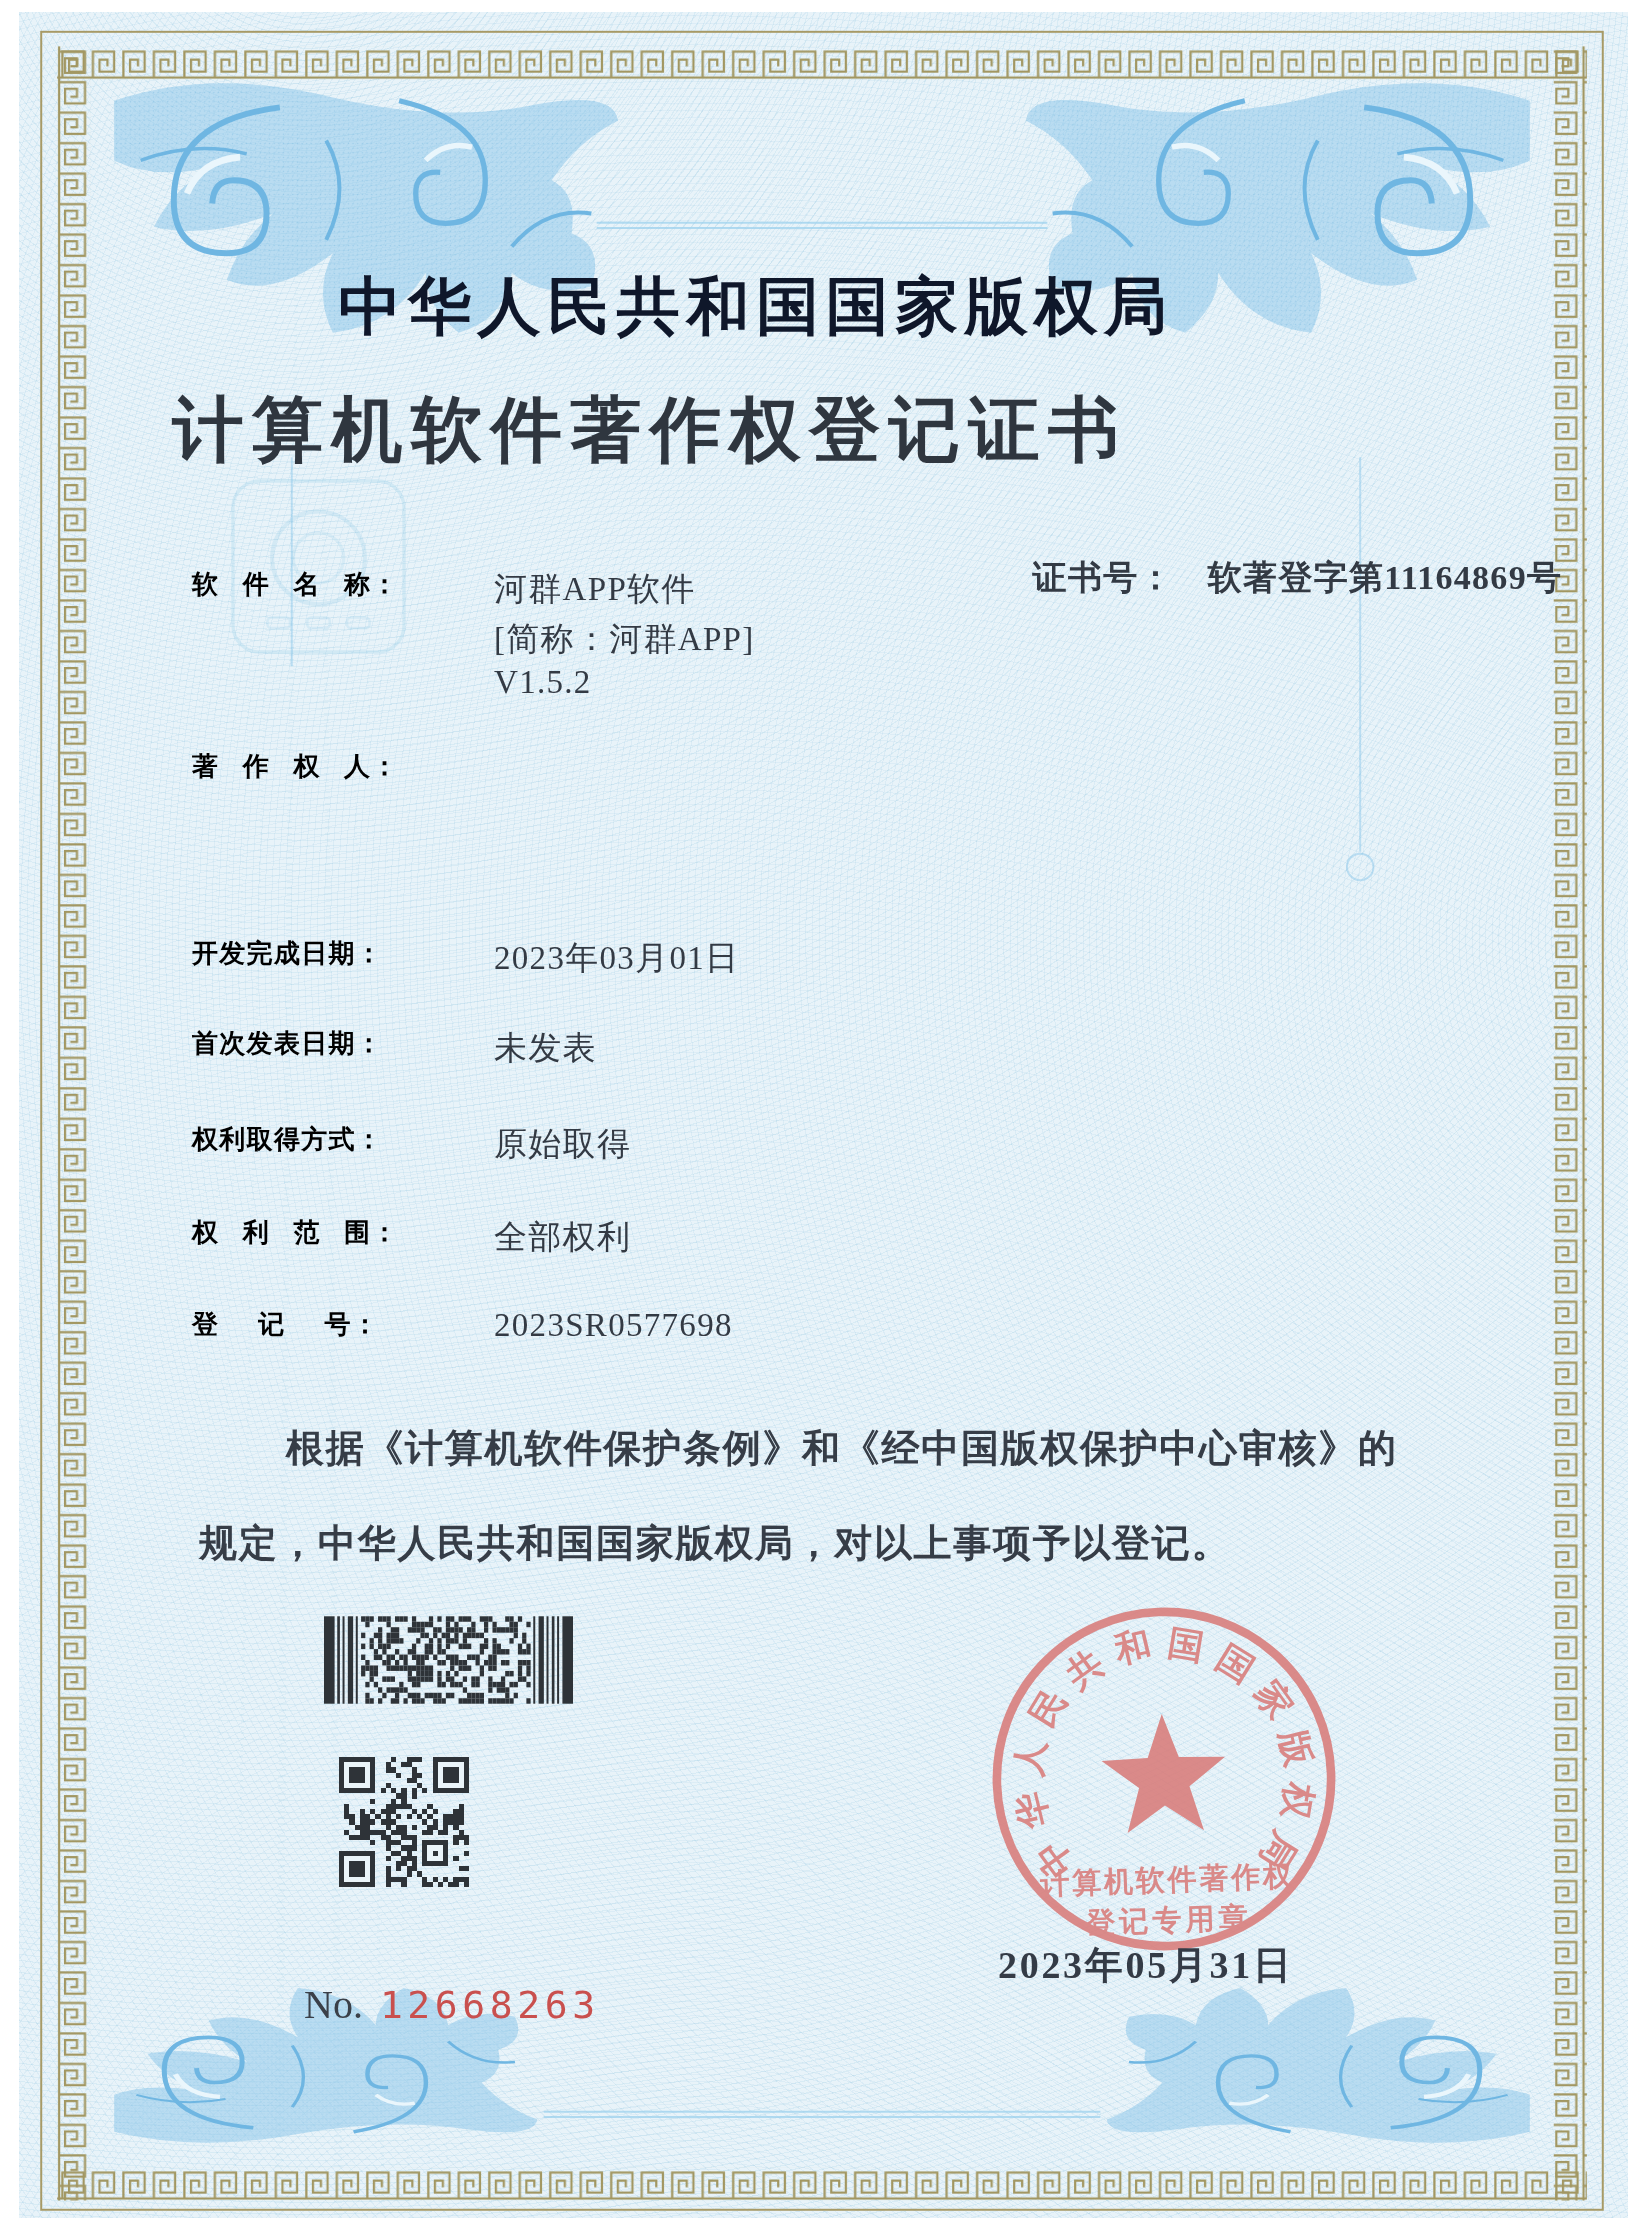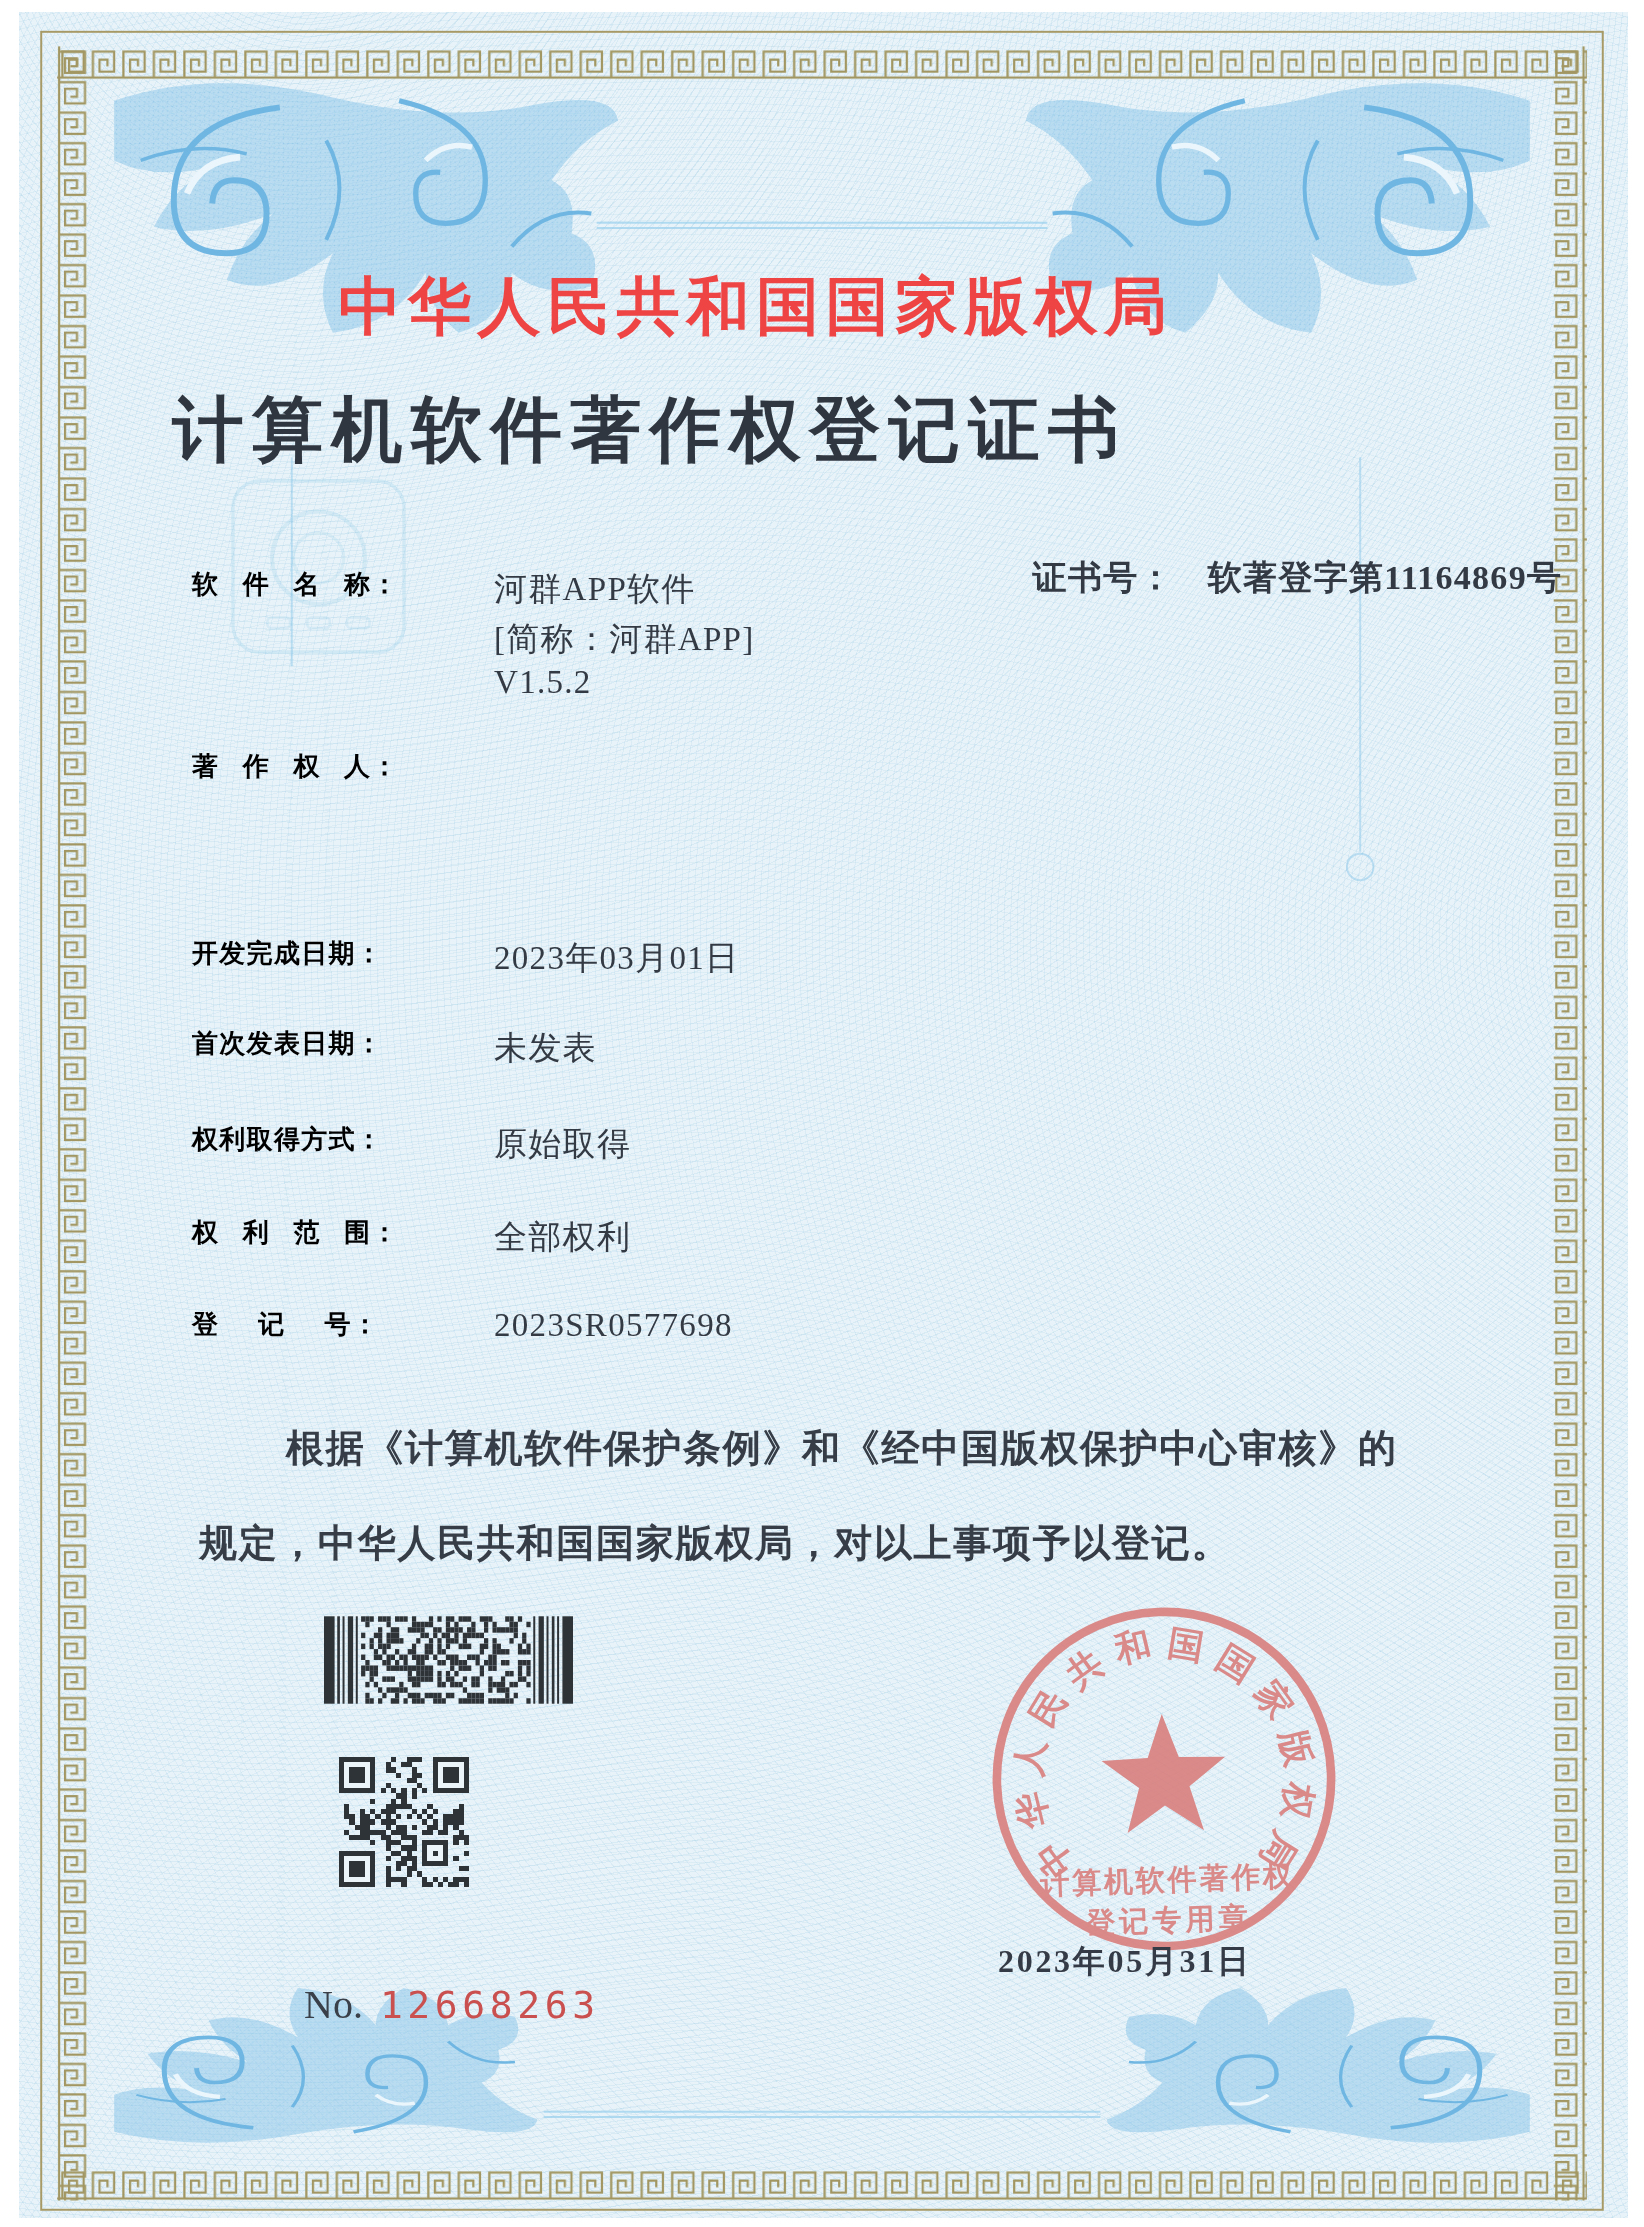--- a/index.html
+++ b/index.html
@@ -12,21 +12,21 @@
     background:
       repeating-radial-gradient(circle at 18% -6%, rgba(120,185,216,0.14) 0 1.1px, transparent 1.1px 6px),
       repeating-radial-gradient(circle at 108% 42%, rgba(120,185,216,0.12) 0 1px, transparent 1px 6.6px),
       repeating-radial-gradient(circle at 42% 118%, rgba(120,185,216,0.11) 0 1px, transparent 1px 7.3px),
       #e8f3f9;
   }
   .abs{position:absolute;}
   .deco{pointer-events:none;}
   .authority{
     position:absolute;left:0;top:264px;width:1512px;text-align:center;
-    font-size:63px;font-weight:700;letter-spacing:6.6px;color:#ef4444;white-space:pre;
+    font-size:63px;font-weight:700;letter-spacing:6.6px;color:#0f172a;white-space:pre;
   }
   .cert-title{
     position:absolute;left:0;top:383px;width:1300px;text-align:center;
     font-size:71px;font-weight:700;letter-spacing:8.6px;color:#2f363f;white-space:pre;
   }
   .certno{
     position:absolute;left:1013px;top:517px;font-size:34px;font-weight:700;
     color:#333a44;letter-spacing:1.3px;white-space:pre;
   }
   .certno .gap{display:inline-block;width:34px;}
@@ -44,21 +44,21 @@
     letter-spacing:1.7px;white-space:pre;
   }
   .serial{
     position:absolute;left:284px;top:1934px;font-size:40px;color:#3a4049;white-space:pre;
   }
   .serial .num{
     font-family:"DejaVu Sans Mono","Liberation Mono",monospace;
     color:#c9504e;letter-spacing:4.6px;font-size:38px;padding-left:17px;text-align:center;
   }
   .issue-date{
-    position:absolute;left:998px;top:1940px;font-size:32px;font-weight:600;
+    position:absolute;left:998px;top:1940px;font-size:38px;font-weight:600;
     color:#343b46;letter-spacing:2.7px;white-space:pre;
   }
 </style>
 </head>
 <body>
 
 <div class="paper deco"></div>
 
 <svg class="abs deco" style="left:0;top:0" width="1644" height="2227" viewBox="0 0 2480 3360">
   <defs>

